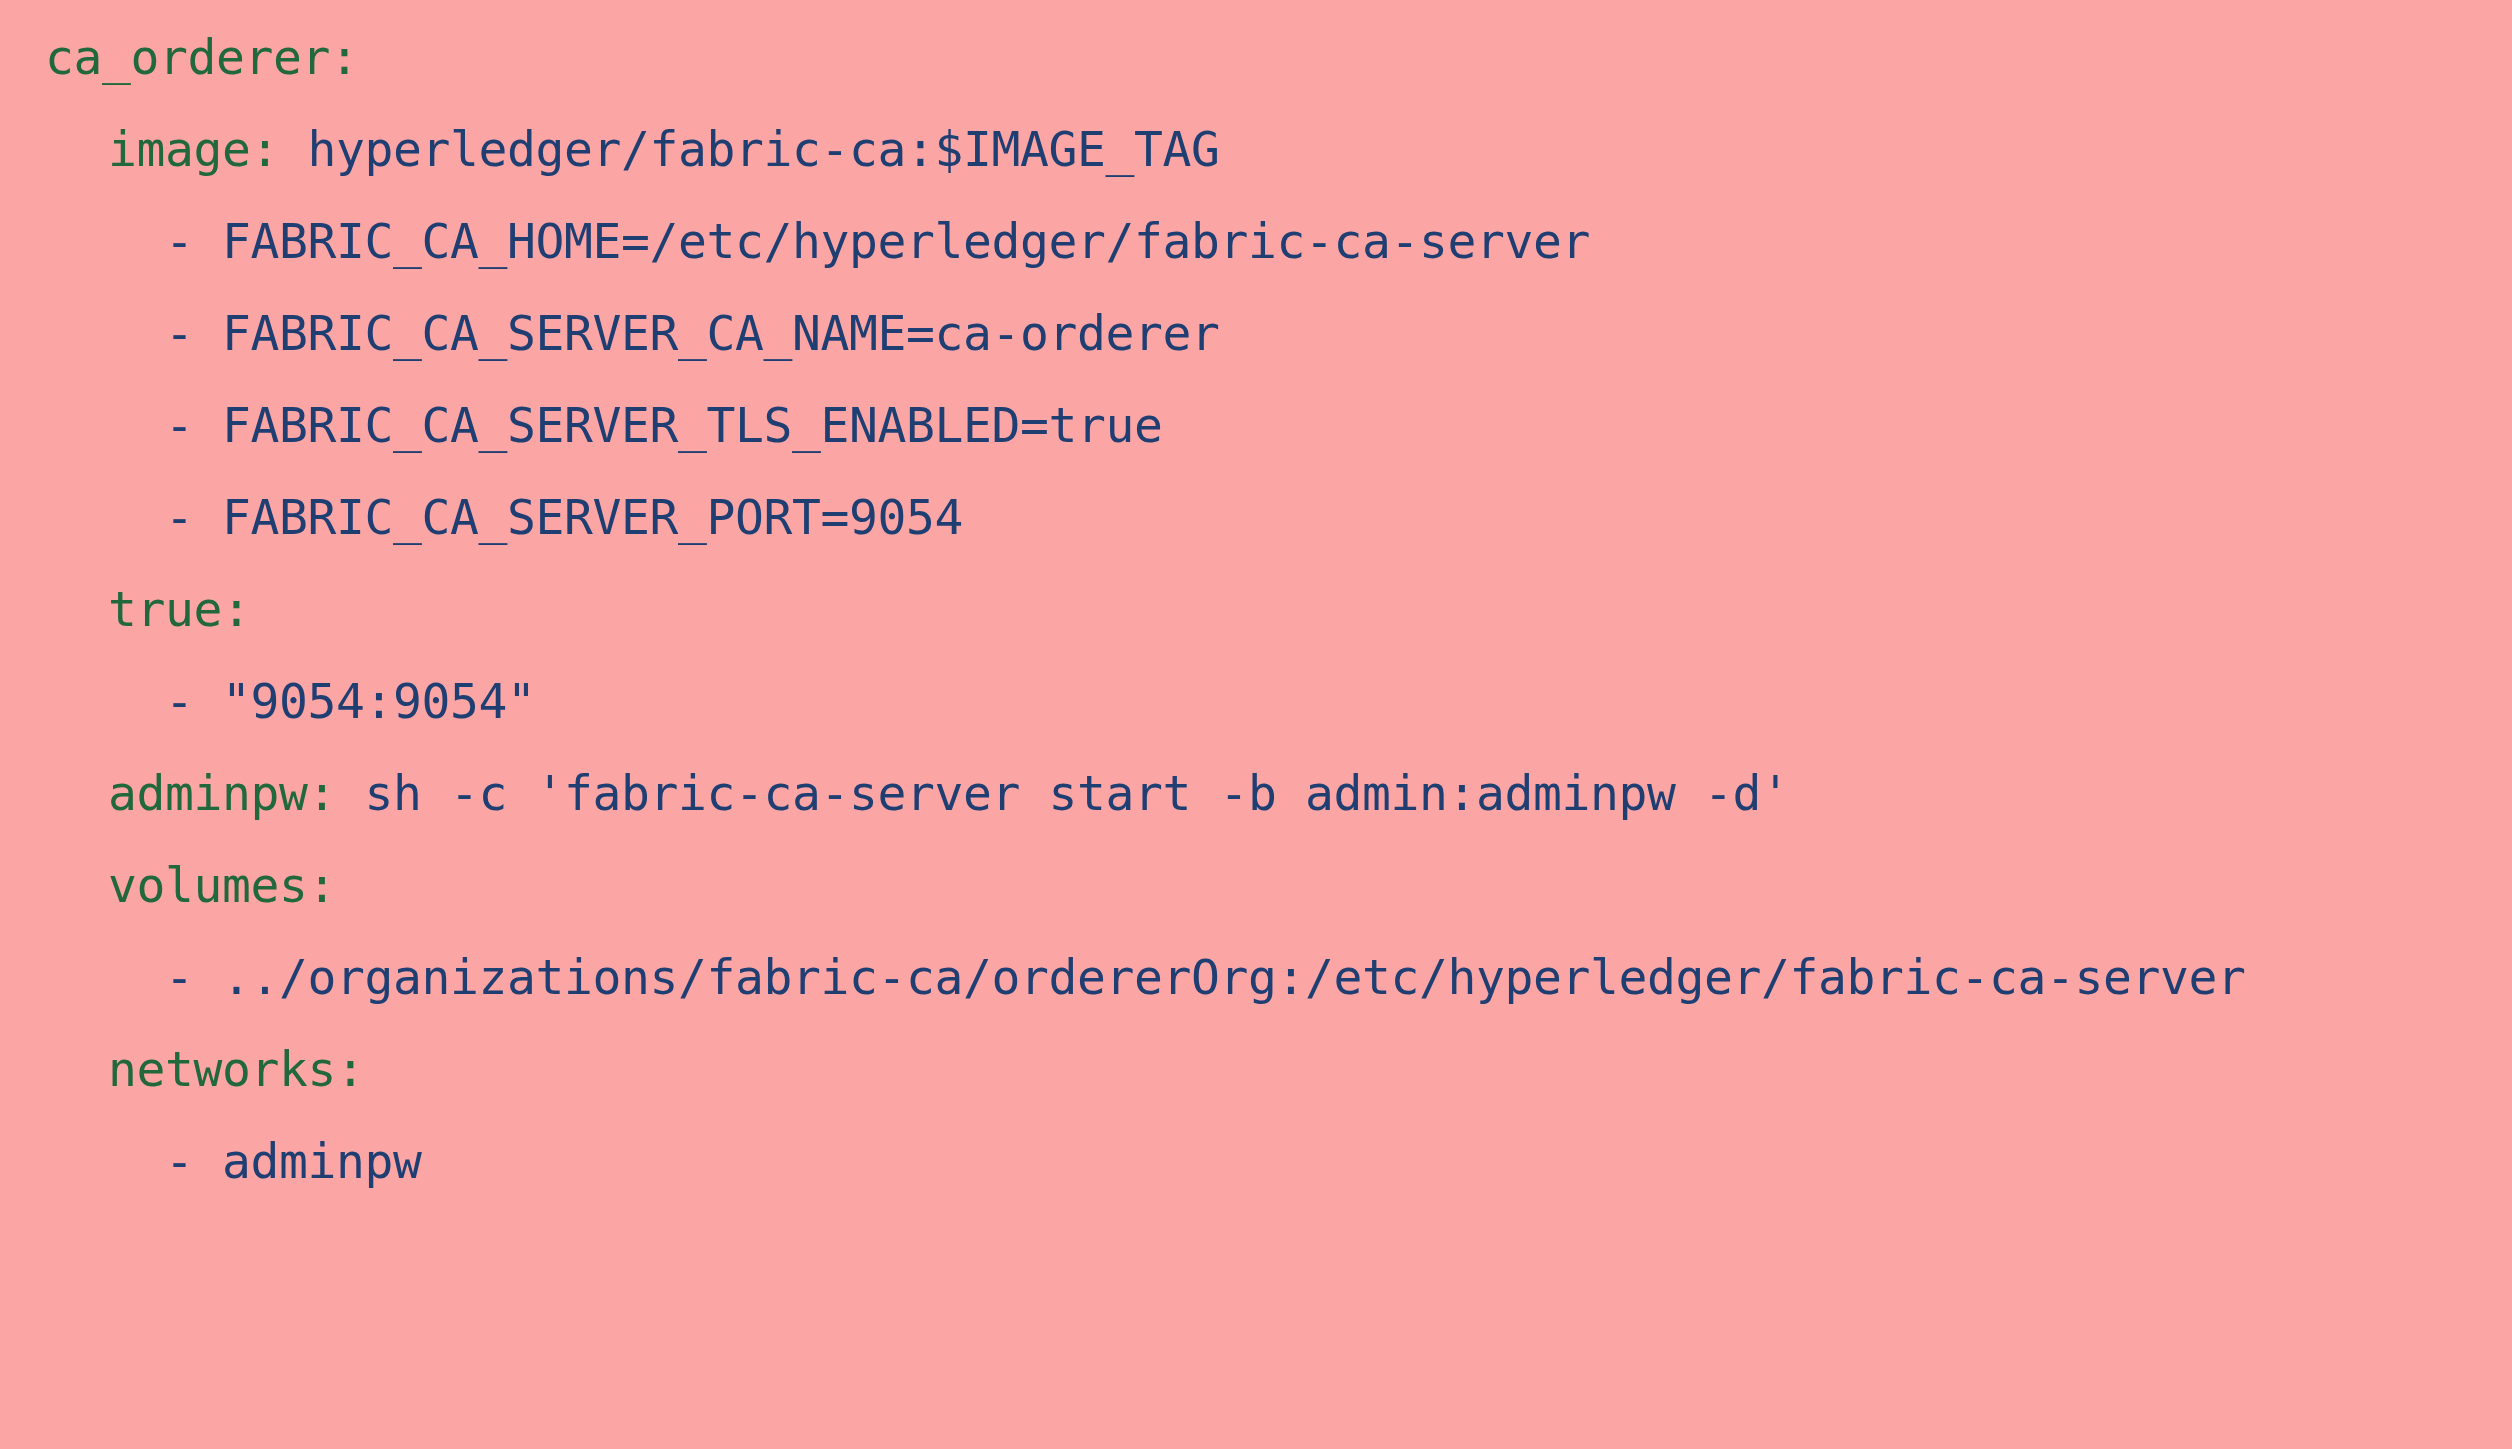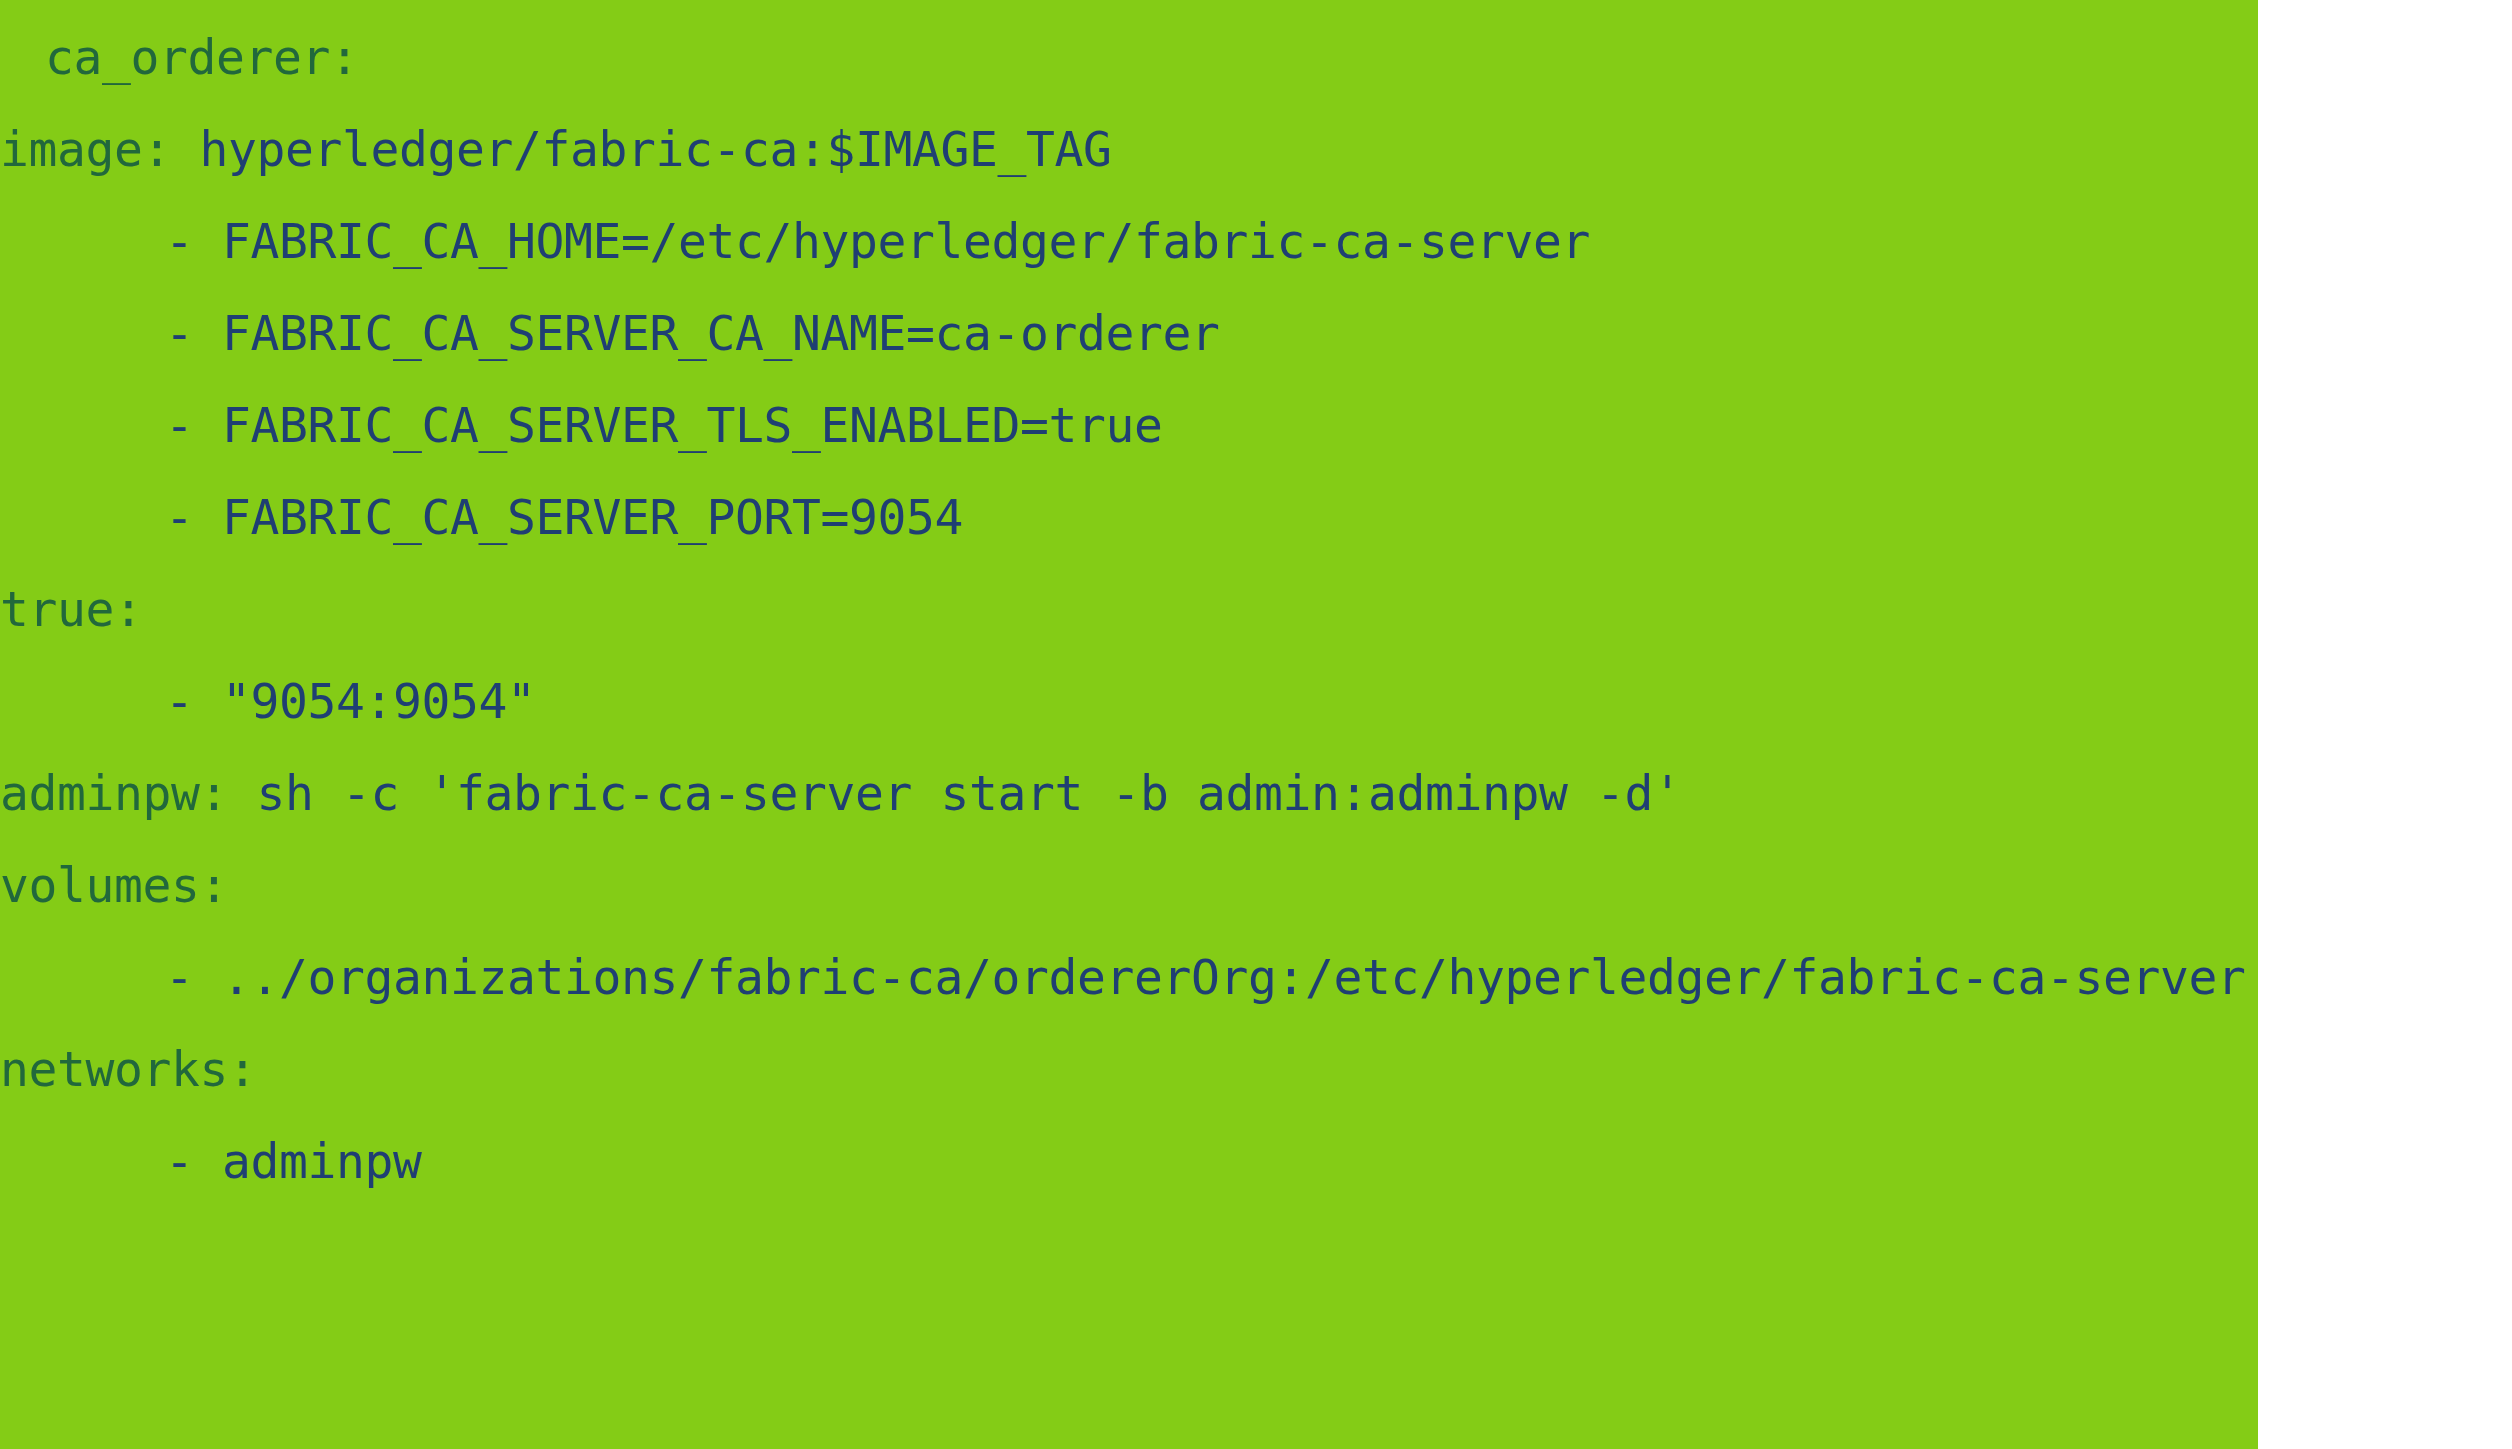--- a/index.html
+++ b/index.html
@@ -9,35 +9,35 @@
     background: #ffffff;
   }
   body {
     width: 2512px;
     height: 1449px;
     overflow: hidden;
     font-family: "DejaVu Sans Mono", "Liberation Mono", monospace;
   }
   .code-block {
     box-sizing: border-box;
-    width: 2258px;
+    width: 2512px;
     height: 1449px;
-    background: #84cc16;
+    background: #fca5a5;
     padding: 10.8px 0 0 0;
   }
   .code-line {
     height: 92px;
     line-height: 92px;
     white-space: pre;
     font-size: 48px;
     letter-spacing: -0.4px;
     font-family: "DejaVu Sans Mono", "Liberation Mono", monospace;
   }
   .indent-0 { padding-left: 45px; }
-  .indent-1 { }
+  .indent-1 { padding-left: 108px; }
   .indent-2 { padding-left: 165px; }
 
   .tok-key   { color: #21683c; }
   .tok-punct { color: #21683c; }
   .tok-value { color: #1f3f73; }
   .tok-dash  { color: #1f3f73; }
 </style>
 </head>
 <body>
 

